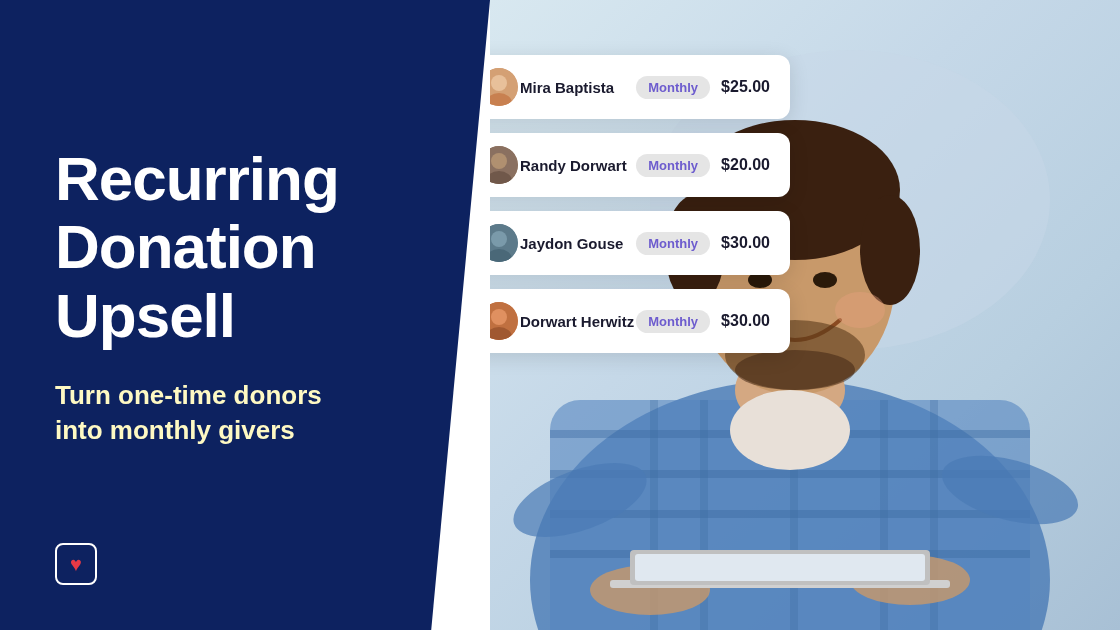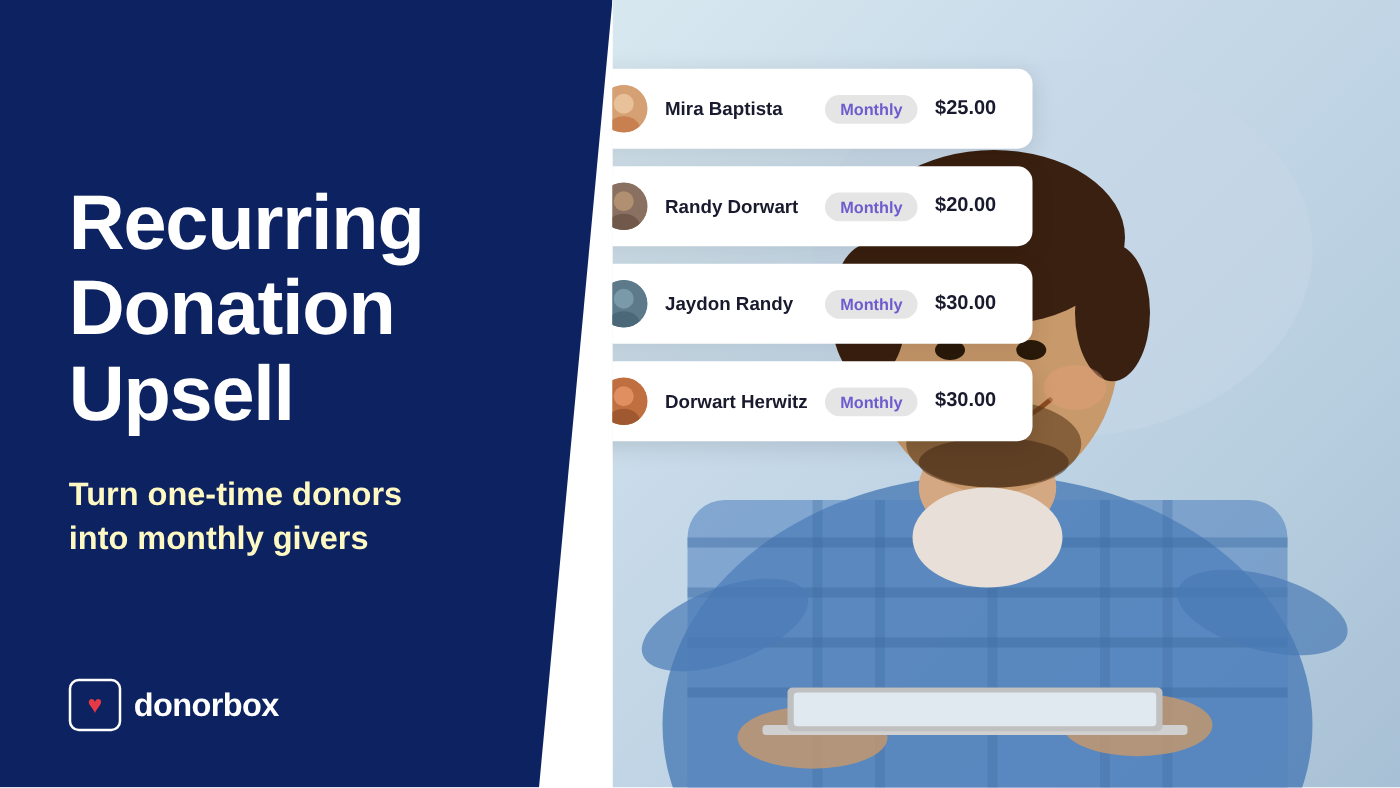--- a/index.html
+++ b/index.html
@@ -101,21 +101,21 @@
       gap: 14px;
       z-index: 10;
     }
 
     .donation-card {
       background: #ffffff;
       border-radius: 12px;
       padding: 13px 20px;
       display: flex;
       align-items: center;
-      gap: 14px;
+      gap: 2px;
       min-width: 310px;
       box-shadow: 0 4px 20px rgba(0,0,0,0.12);
     }
 
     .avatar {
       width: 38px;
       height: 38px;
       border-radius: 50%;
       overflow: hidden;
       flex-shrink: 0;
@@ -145,20 +145,21 @@
       font-weight: 600;
       padding: 4px 12px;
       border-radius: 20px;
     }
 
     .amount {
       font-size: 16px;
       font-weight: 700;
       color: #1a1a2e;
       min-width: 58px;
+      text-align: right;
     }
 
     
     .bg-photo {
       position: absolute;
       inset: 0;
       background:
         
         linear-gradient(to bottom right, #d8e8f0 0%, #c5d8e8 40%, #b8cfe0 70%, #a8c0d5 100%);
     }
@@ -183,21 +184,20 @@
         Recurring<br>Donation<br>Upsell
       </h1>
       <p class="subheadline">
         Turn one-time donors<br>into monthly givers
       </p>
     </div>
     <div class="logo-area">
       <div class="logo-icon">
         <span class="logo-heart">♥</span>
       </div>
-      <span class="logo-text">donorbox</span>
     </div>
   </div>
 
   <div class="right-panel">
 
     <div class="bg-photo"></div>
 
     <svg class="person-shape" viewBox="0 0 680 650" xmlns="http://www.w3.org/2000/svg">
 
       <ellipse cx="400" cy="200" rx="200" ry="150" fill="#c8d8e8" opacity="0.5"></ellipse>
@@ -276,21 +276,21 @@
       </div>
 
       <div class="donation-card">
         <div class="avatar avatar-3">
           <svg width="38" height="38" viewBox="0 0 38 38" xmlns="http://www.w3.org/2000/svg">
             <circle cx="19" cy="19" r="19" fill="#5c7a8a"></circle>
             <circle cx="19" cy="15" r="8" fill="#7a9aaa"></circle>
             <ellipse cx="19" cy="35" rx="13" ry="10" fill="#4a6878"></ellipse>
           </svg>
         </div>
-        <span class="donor-name">Jaydon Randy</span>
+        <span class="donor-name">Jaydon Gouse</span>
         <span class="monthly-badge">Monthly</span>
         <span class="amount">$30.00</span>
       </div>
 
       <div class="donation-card">
         <div class="avatar avatar-4">
           <svg width="38" height="38" viewBox="0 0 38 38" xmlns="http://www.w3.org/2000/svg">
             <circle cx="19" cy="19" r="19" fill="#c07040"></circle>
             <circle cx="19" cy="15" r="8" fill="#e09060"></circle>
             <ellipse cx="19" cy="35" rx="13" ry="10" fill="#a05830"></ellipse>

